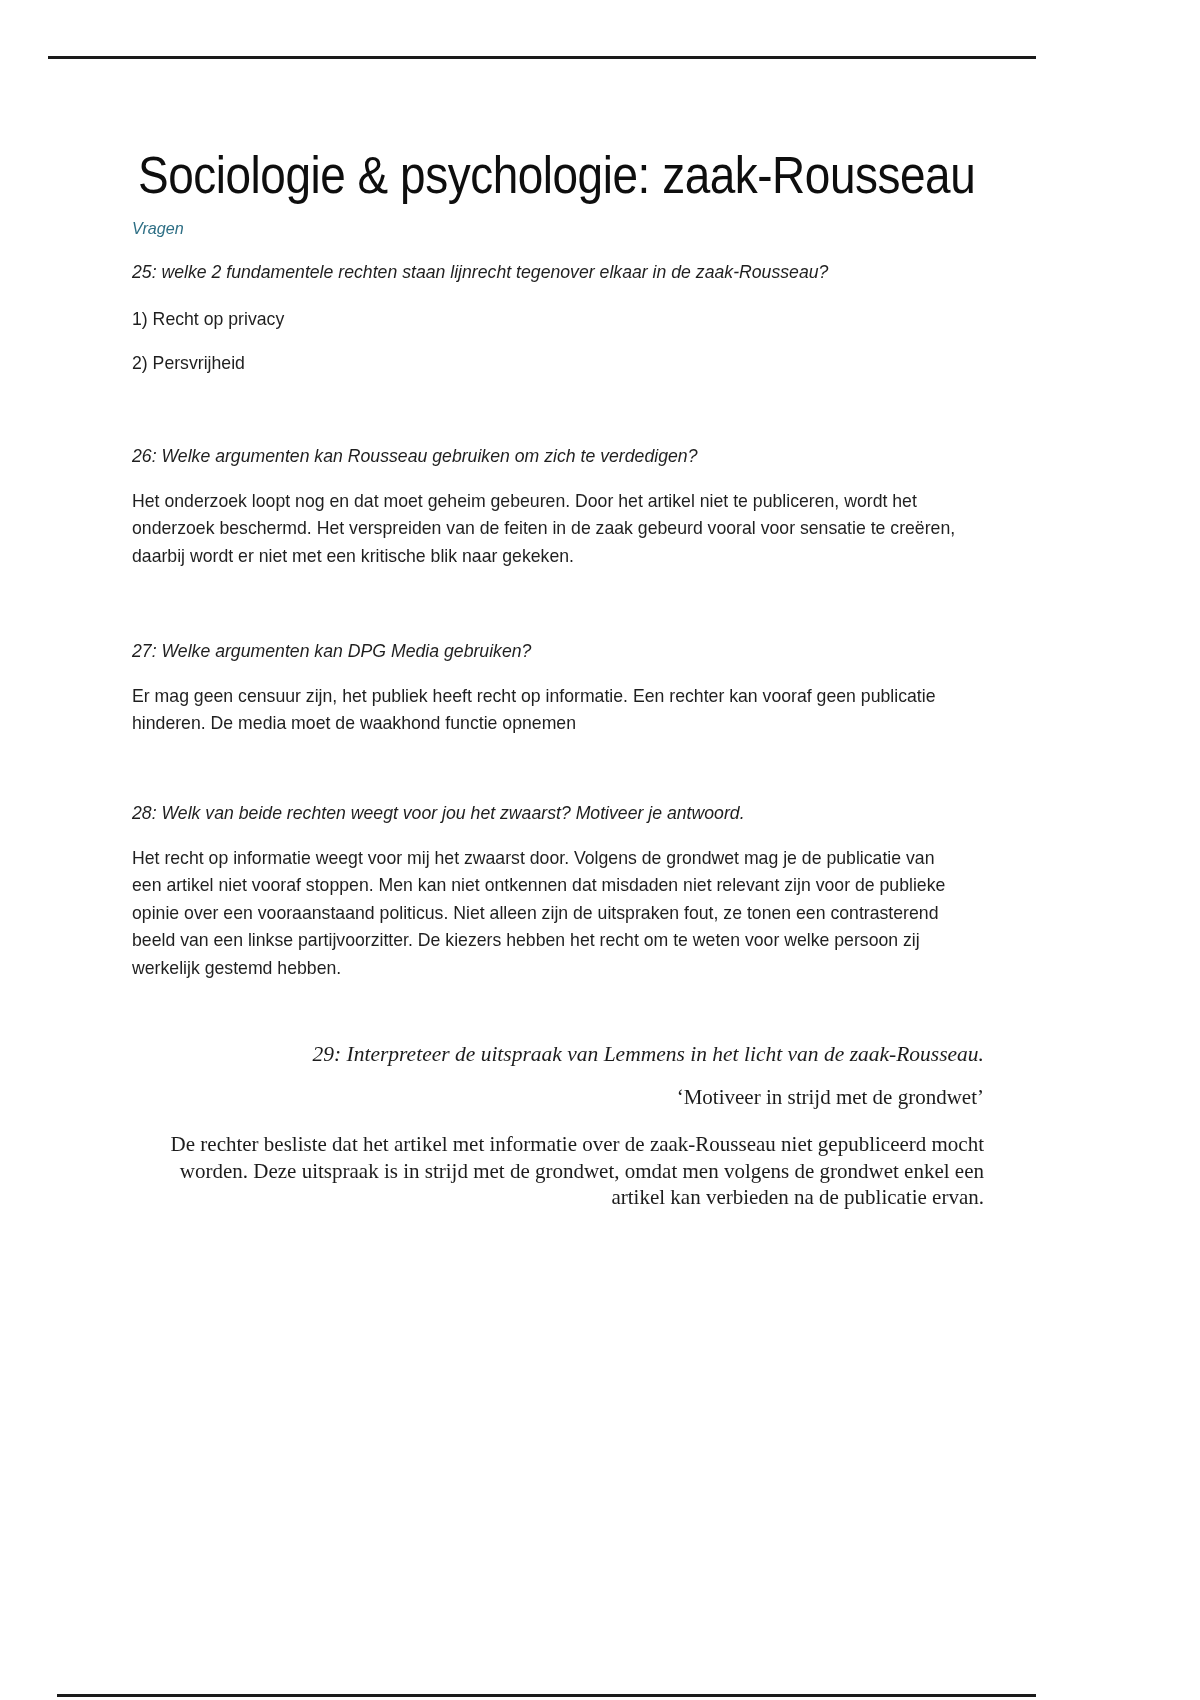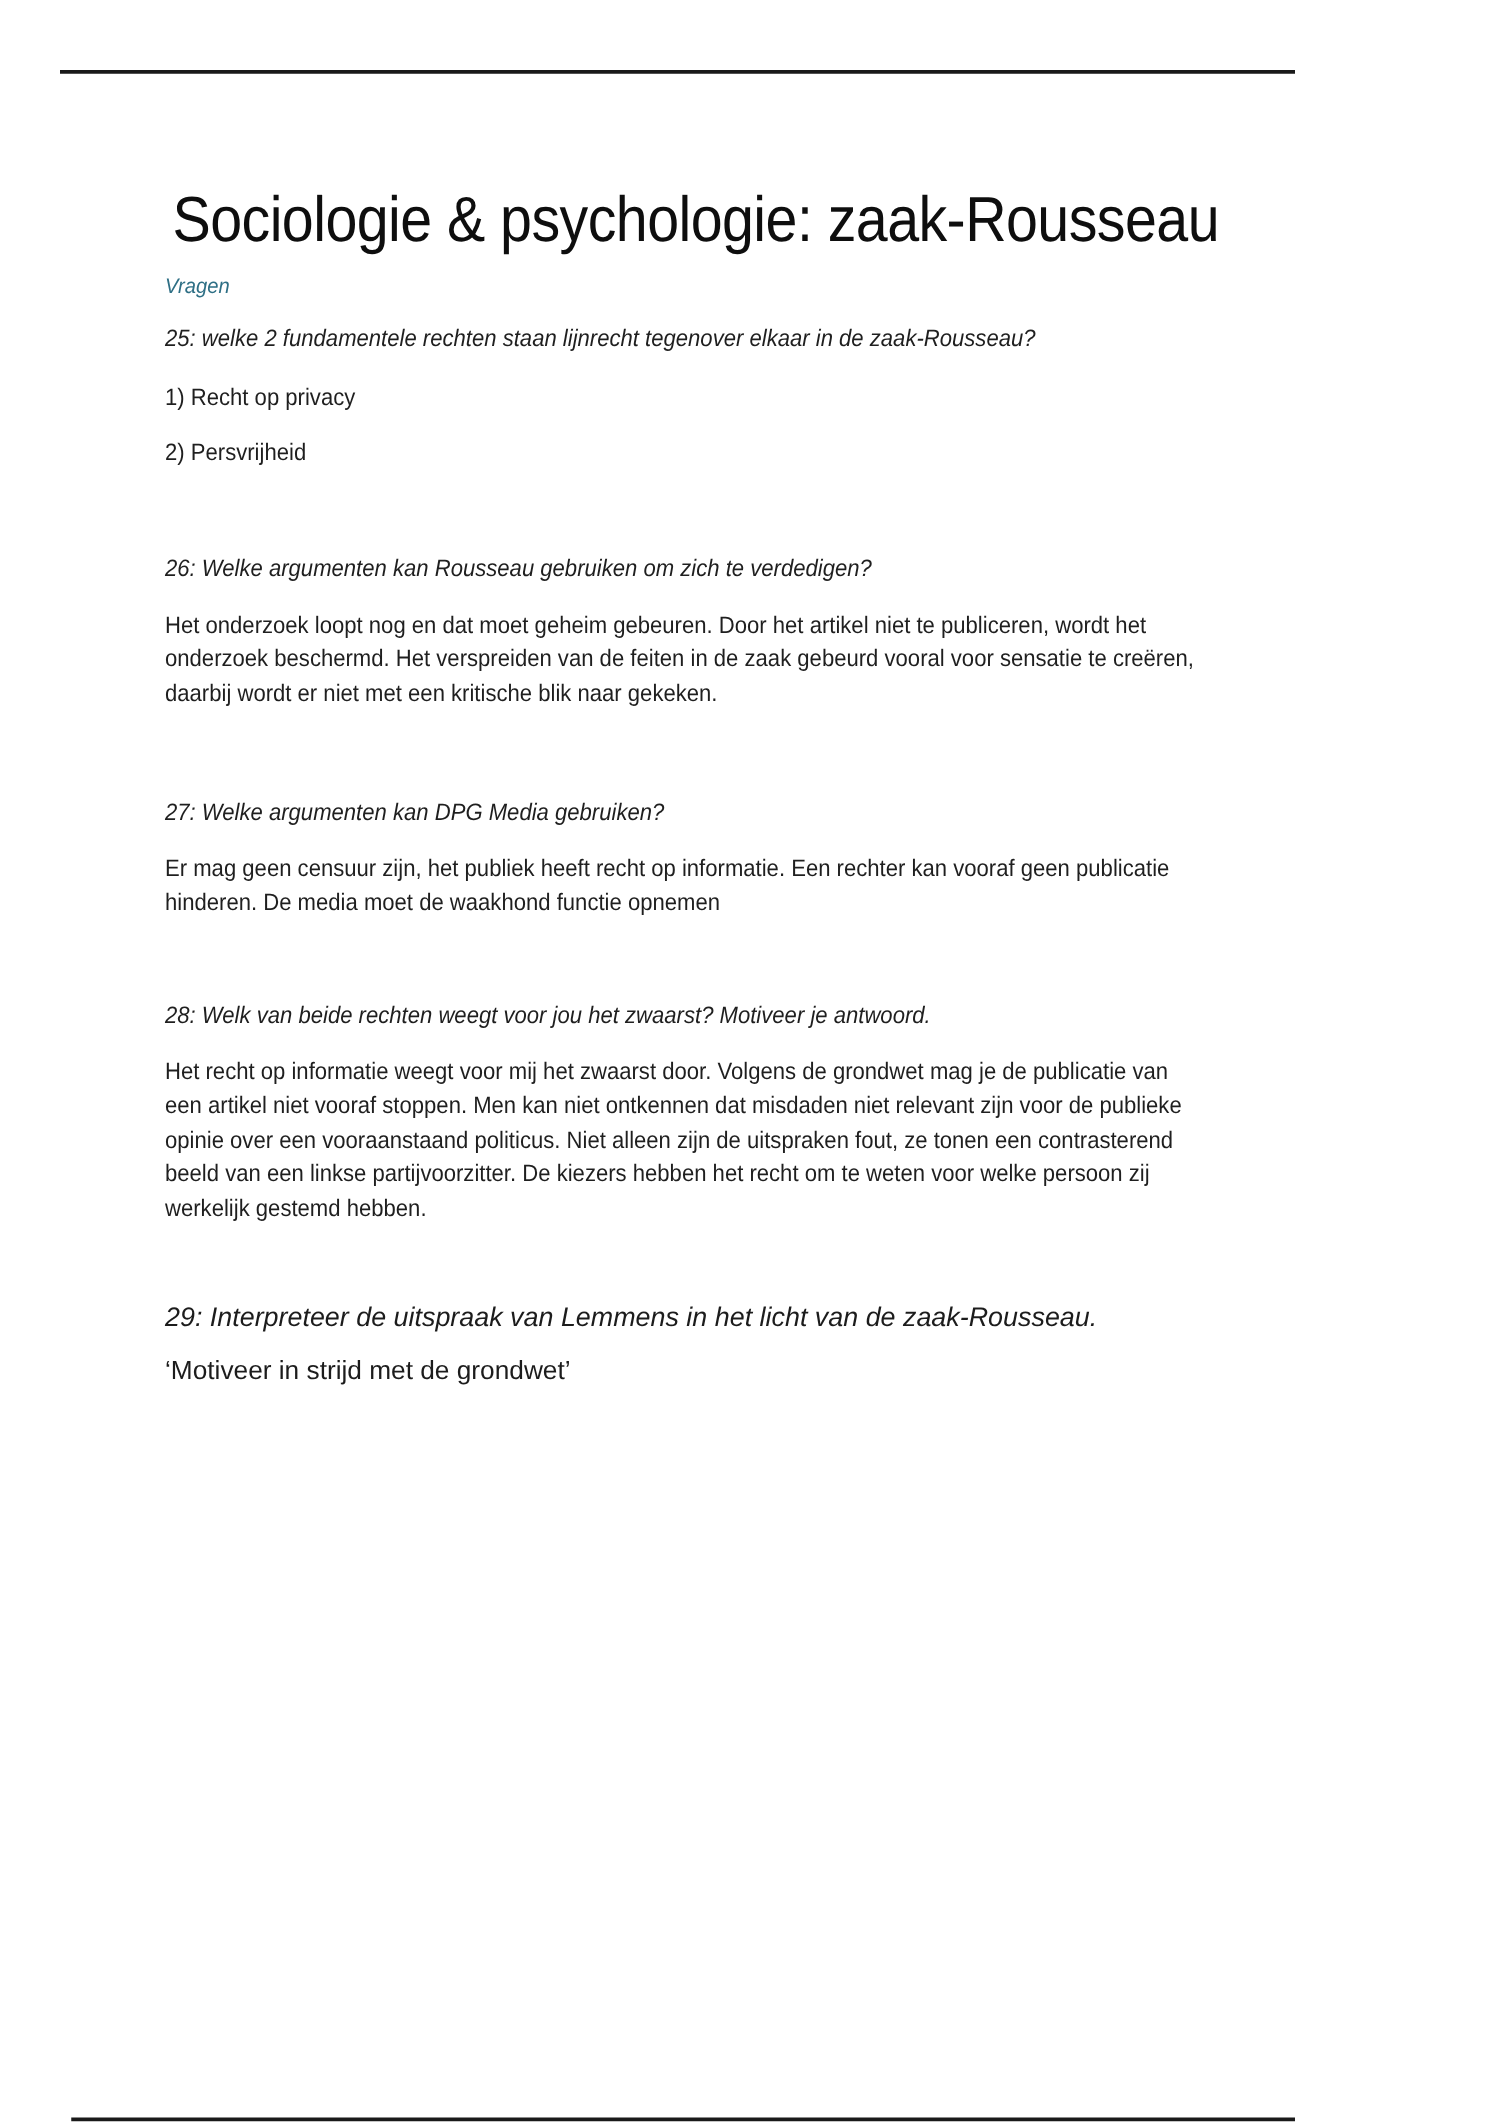--- a/index.html
+++ b/index.html
@@ -71,25 +71,26 @@
   .q27 { top: 637px; }
   .a27 { top: 682px; }
   .q28 { top: 799px; }
   .a28 { top: 844px; }
 
   
   .wide-block {
     position: absolute;
     left: 132px;
     width: 852px;
-    font-family: Liberation Sans, sans-serif;
+    font-family: Liberation Serif, serif;
     font-size: 21px;
     line-height: 26.5px;
     color: #1c1c1c;
     transform: none;
+    text-align: right;
   }
   .q29   { top: 1041px; font-style: italic; white-space: nowrap; font-size: 21.5px; }
   .quote { top: 1084px; }
   .a29   { top: 1131px; }
 </style>
 </head>
 <body>
 
 <div class="page">
 
@@ -114,16 +115,17 @@
   <div class="body-block a27">Er mag geen censuur zijn, het publiek heeft recht op informatie. Een rechter kan vooraf geen publicatie hinderen. De media moet de waakhond functie opnemen</div>
 
   <div class="body-block question q28">28: Welk van beide rechten weegt voor jou het zwaarst? Motiveer je antwoord.</div>
 
   <div class="body-block a28">Het recht op informatie weegt voor mij het zwaarst door. Volgens de grondwet mag je de publicatie van een artikel niet vooraf stoppen. Men kan niet ontkennen dat misdaden niet relevant zijn voor de publieke opinie over een vooraanstaand politicus. Niet alleen zijn de uitspraken fout, ze tonen een contrasterend beeld van een linkse partijvoorzitter. De kiezers hebben het recht om te weten voor welke persoon zij werkelijk gestemd hebben.</div>
 
   <div class="wide-block q29">29: Interpreteer de uitspraak van Lemmens in het licht van de zaak-Rousseau.</div>
 
   <div class="wide-block quote">‘Motiveer in strijd met de grondwet’</div>
 
+  <div class="wide-block a29">De rechter besliste dat het artikel met informatie over de zaak-Rousseau niet gepubliceerd mocht worden. Deze uitspraak is in strijd met de grondwet, omdat men volgens de grondwet enkel een artikel kan verbieden na de publicatie ervan.</div>
 
   <div class="rule rule-bottom"></div>
 
 </div>
 
 </body></html>

